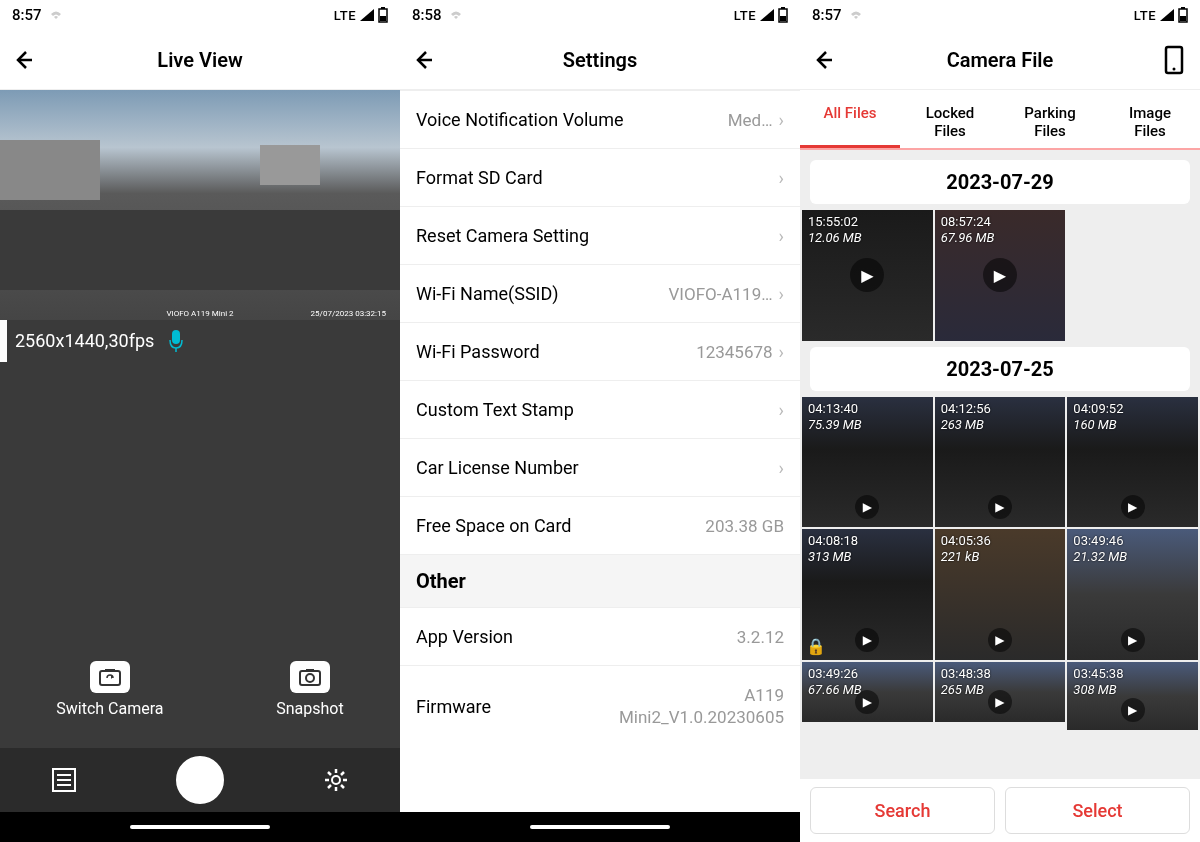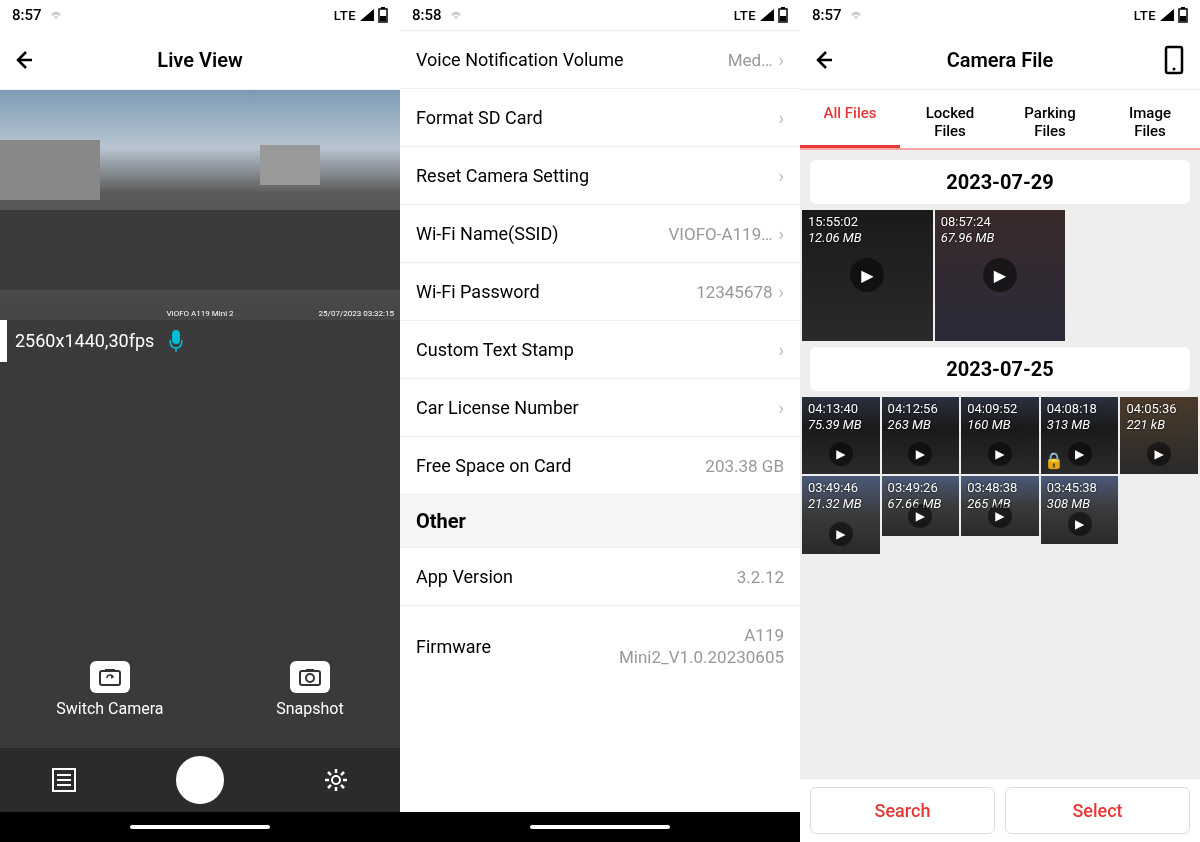--- a/index.html
+++ b/index.html
@@ -17,21 +17,21 @@
   .header-title { position: absolute; left: 50%; transform: translateX(-50%); font-size: 20px; font-weight: 600; }
   .back-arrow { font-size: 24px; cursor: pointer; }
   .phone-icon-right { position: absolute; right: 16px; }
 
   
   .live-preview { height: 230px; background: linear-gradient(to bottom, #7d9bb5 0%, #b8c5d0 25%, #5a5a5a 45%, #454545 100%); position: relative; overflow: hidden; }
   .road-overlay { position: absolute; bottom: 30px; left: 0; right: 0; height: 80px; background: #3a3a3a; }
   .road-line { position: absolute; bottom: 90px; left: 50px; width: 200px; height: 2px; background: rgba(255,255,255,0.6); transform: skewX(-40deg); }
   .buildings { position: absolute; top: 50px; left: 0; width: 100px; height: 60px; background: #888; }
   .buildings2 { position: absolute; top: 55px; right: 80px; width: 60px; height: 40px; background: #999; }
-  .preview-stamp { position: absolute; bottom: 2px; right: 6px; font-size: 8px; color: #fff; }
+  .preview-stamp { position: absolute; bottom: 2px; right: 14px; font-size: 8px; color: #fff; }
   .preview-stamp2 { position: absolute; bottom: 2px; left: 50%; transform: translateX(-50%); font-size: 8px; color: #fff; }
   .info-bar { background: #3a3a3a; color: #fff; padding: 10px 8px; font-size: 18px; display: flex; gap: 14px; margin-left: 7px; }
   .mic-icon { color: #00bcd4; }
   .dark-fill { flex: 1; background: #3a3a3a; display: flex; flex-direction: column; justify-content: flex-end; }
   .actions-row { display: flex; justify-content: space-around; padding: 10px 0 30px; }
   .action-item { display: flex; flex-direction: column; align-items: center; gap: 6px; color: #fff; font-size: 16px; cursor: pointer; }
   .action-icon-box { width: 40px; height: 32px; background: #fff; border-radius: 6px; display: flex; align-items: center; justify-content: center; color: #333; }
   .bottom-nav { height: 64px; background: #2b2b2b; display: flex; align-items: center; justify-content: space-around; }
   .nav-item { color: #fff; cursor: pointer; }
   .record-btn { width: 48px; height: 48px; border: 4px solid #fff; border-radius: 50%; background: #fff; }
@@ -46,21 +46,21 @@
   .chevron { color: #bbb; font-size: 18px; }
   .section-header { padding: 14px 16px; font-size: 20px; font-weight: 700; background: #f5f5f5; border-bottom: 1px solid #eee; }
   .firmware-val { text-align: right; line-height: 1.3; }
 
   
   .tabs { display: flex; border-bottom: 2px solid #fca5a5; padding: 8px 0 0 0; }
   .tab { flex: 1; text-align: center; font-size: 15px; padding: 6px 0 8px; cursor: pointer; font-weight: 500; line-height: 1.2; }
   .tab.active { color: #e53935; border-bottom: 3px solid #e53935; }
   .files-scroll { flex: 1; background: #eee; overflow-y: auto; padding: 4px 0; }
   .date-header { background: #fff; margin: 6px 10px; padding: 10px; text-align: center; font-size: 20px; font-weight: 700; border-radius: 6px; }
-  .thumbs-grid { display: grid; grid-template-columns: repeat(5, 1fr); gap: 2px; padding: 0 2px; }
+  .thumbs-grid { display: grid; grid-template-columns: repeat(3, 1fr); gap: 2px; padding: 0 2px; }
   .thumbs-grid.two { grid-template-columns: repeat(3, 1fr); }
   .thumb { position: relative; aspect-ratio: 1/1; background: #333; overflow: hidden; cursor: pointer; }
   .thumb.dark { background: linear-gradient(to bottom, #1a1a1a, #2a2a2a); }
   .thumb.street { background: linear-gradient(to bottom, #2a3040 0%, #1a1a1a 40%, #2a2a2a 100%); }
   .thumb.dusk { background: linear-gradient(to bottom, #4a5a7a 0%, #3a3a3a 50%, #2a2a2a 100%); }
   .thumb-time { position: absolute; top: 4px; left: 6px; color: #fff; font-size: 13px; text-shadow: 0 0 2px #000; }
   .thumb-size { position: absolute; top: 20px; left: 6px; color: #fff; font-size: 13px; text-shadow: 0 0 2px #000; font-style: italic; }
   .play-icon { position: absolute; top: 50%; left: 50%; transform: translate(-50%,-50%); width: 34px; height: 34px; background: rgba(0,0,0,0.5); border-radius: 50%; display: flex; align-items: center; justify-content: center; color: #fff; font-size: 16px; }
   .play-icon.small { width: 24px; height: 24px; font-size: 12px; bottom: 8px; top: auto; left: 50%; transform: translateX(-50%); }
   .lock-indicator { position: absolute; bottom: 4px; left: 4px; color: #e53935; font-size: 16px; }
@@ -193,20 +193,29 @@
           </span>
         <span>
             <svg width="10" height="16">
               <rect x="1" y="2" width="8" height="13" fill="none" stroke="#000" stroke-width="1.5"></rect>
               <rect x="3" y="0" width="4" height="2" fill="#000"></rect>
               <rect x="2" y="9" width="6" height="5" fill="#000"></rect>
             </svg>
           </span>
       </div>
     </div>
+    <div class="header">
+      <span class="back-arrow">
+        <svg width="24" height="24">
+            <path d="M14 4 L6 12 L14 20" stroke="#000" stroke-width="2.5" fill="none"></path>
+            <line x1="6" y1="12" x2="20" y2="12" stroke="#000" stroke-width="2.5"></line>
+          </svg>
+      </span>
+      <span class="header-title">Settings</span>
+    </div>
     <div class="settings-list">
       <div style="border-top:1px solid #eee"></div>
       <div class="setting-row">
         <span class="setting-label">Voice Notification Volume</span>
         <span class="setting-value">
             <span>Med…</span>
             <span class="chevron">›</span>
           </span>
       </div>
       <div class="setting-row">

